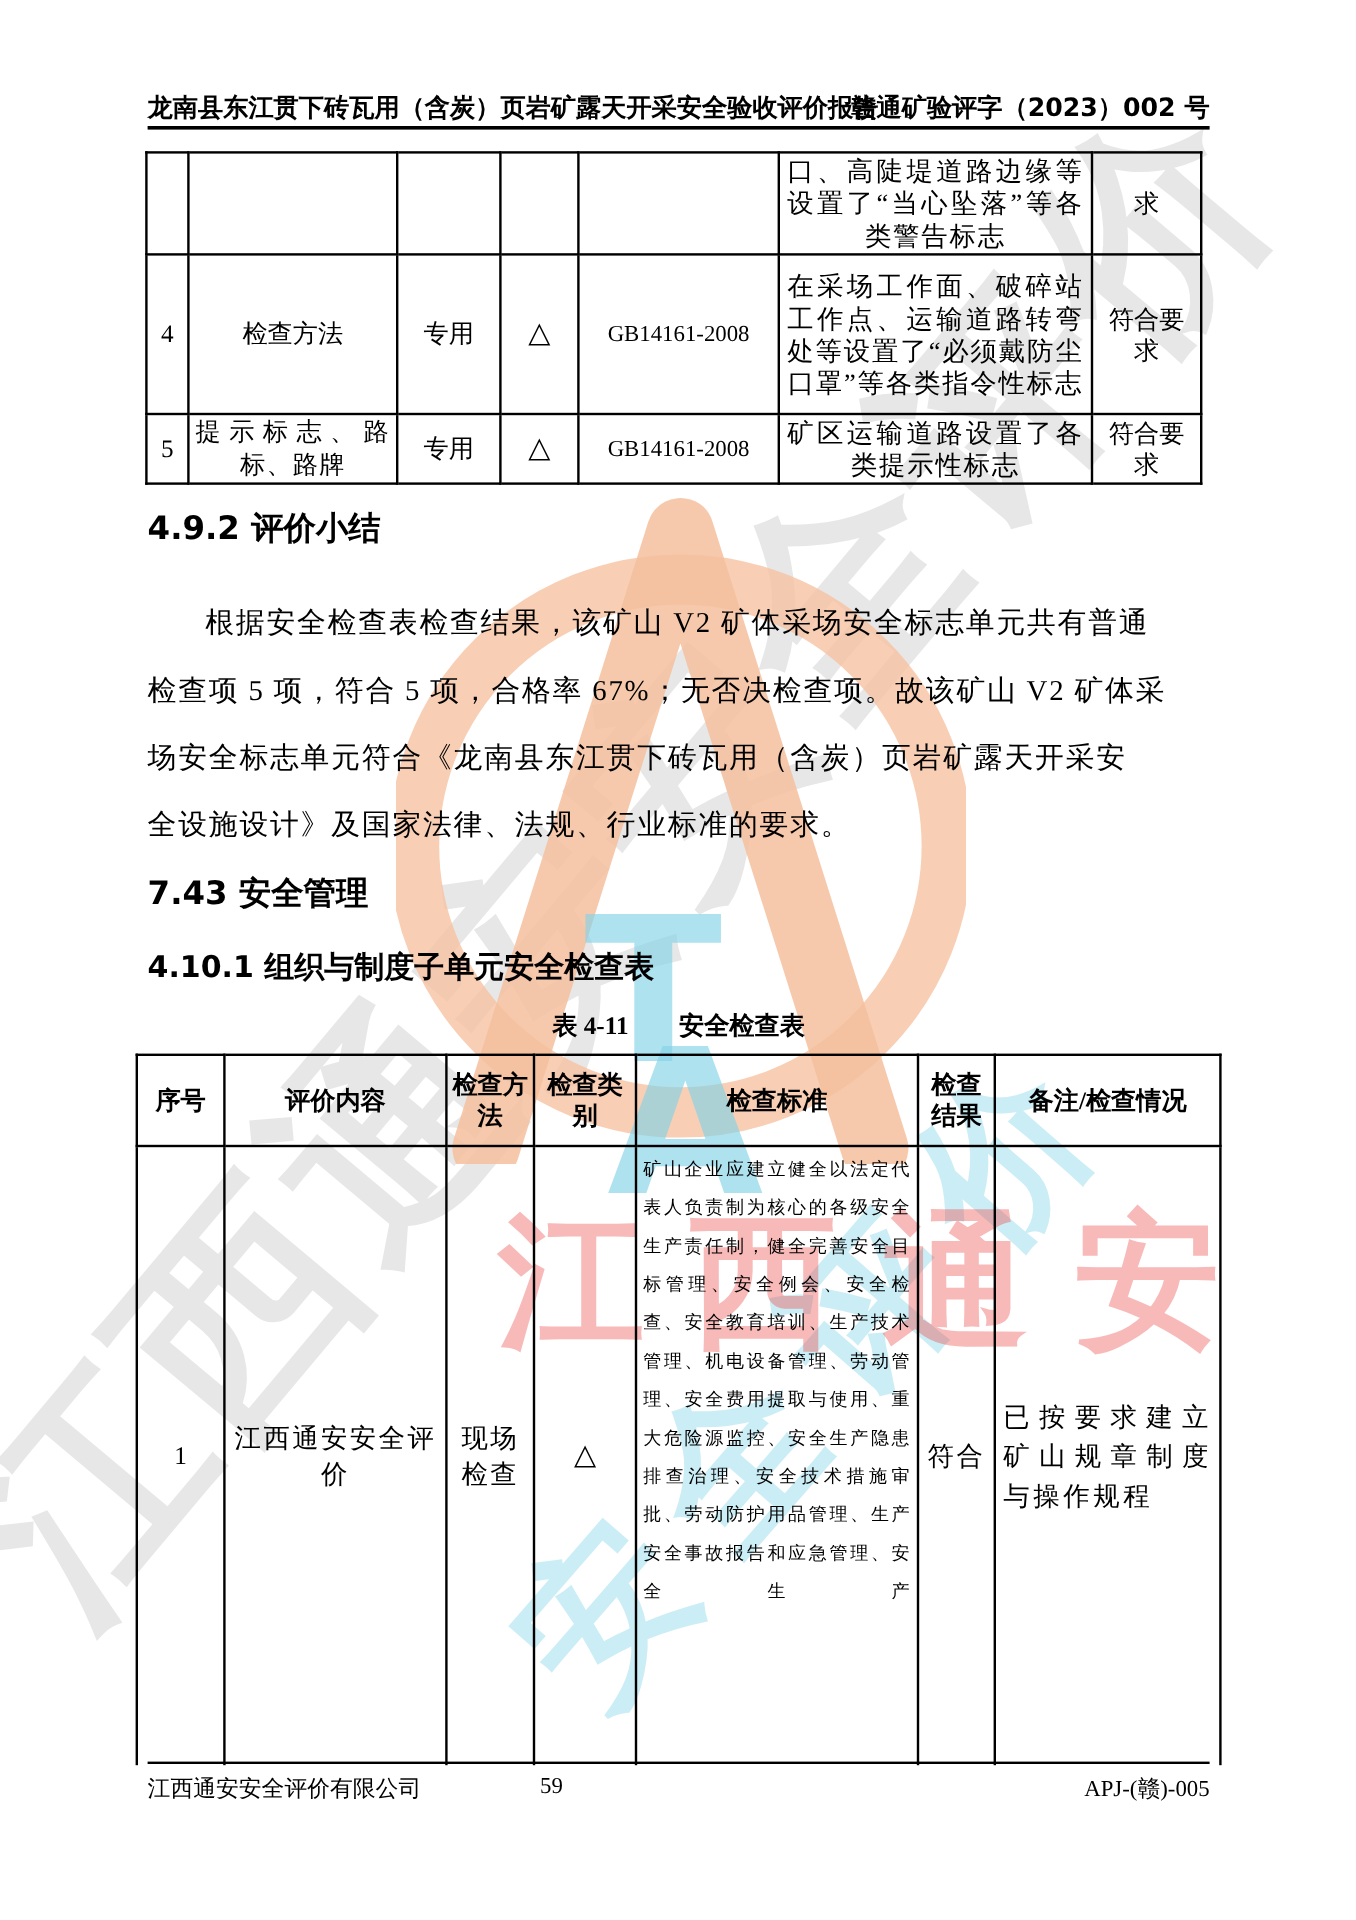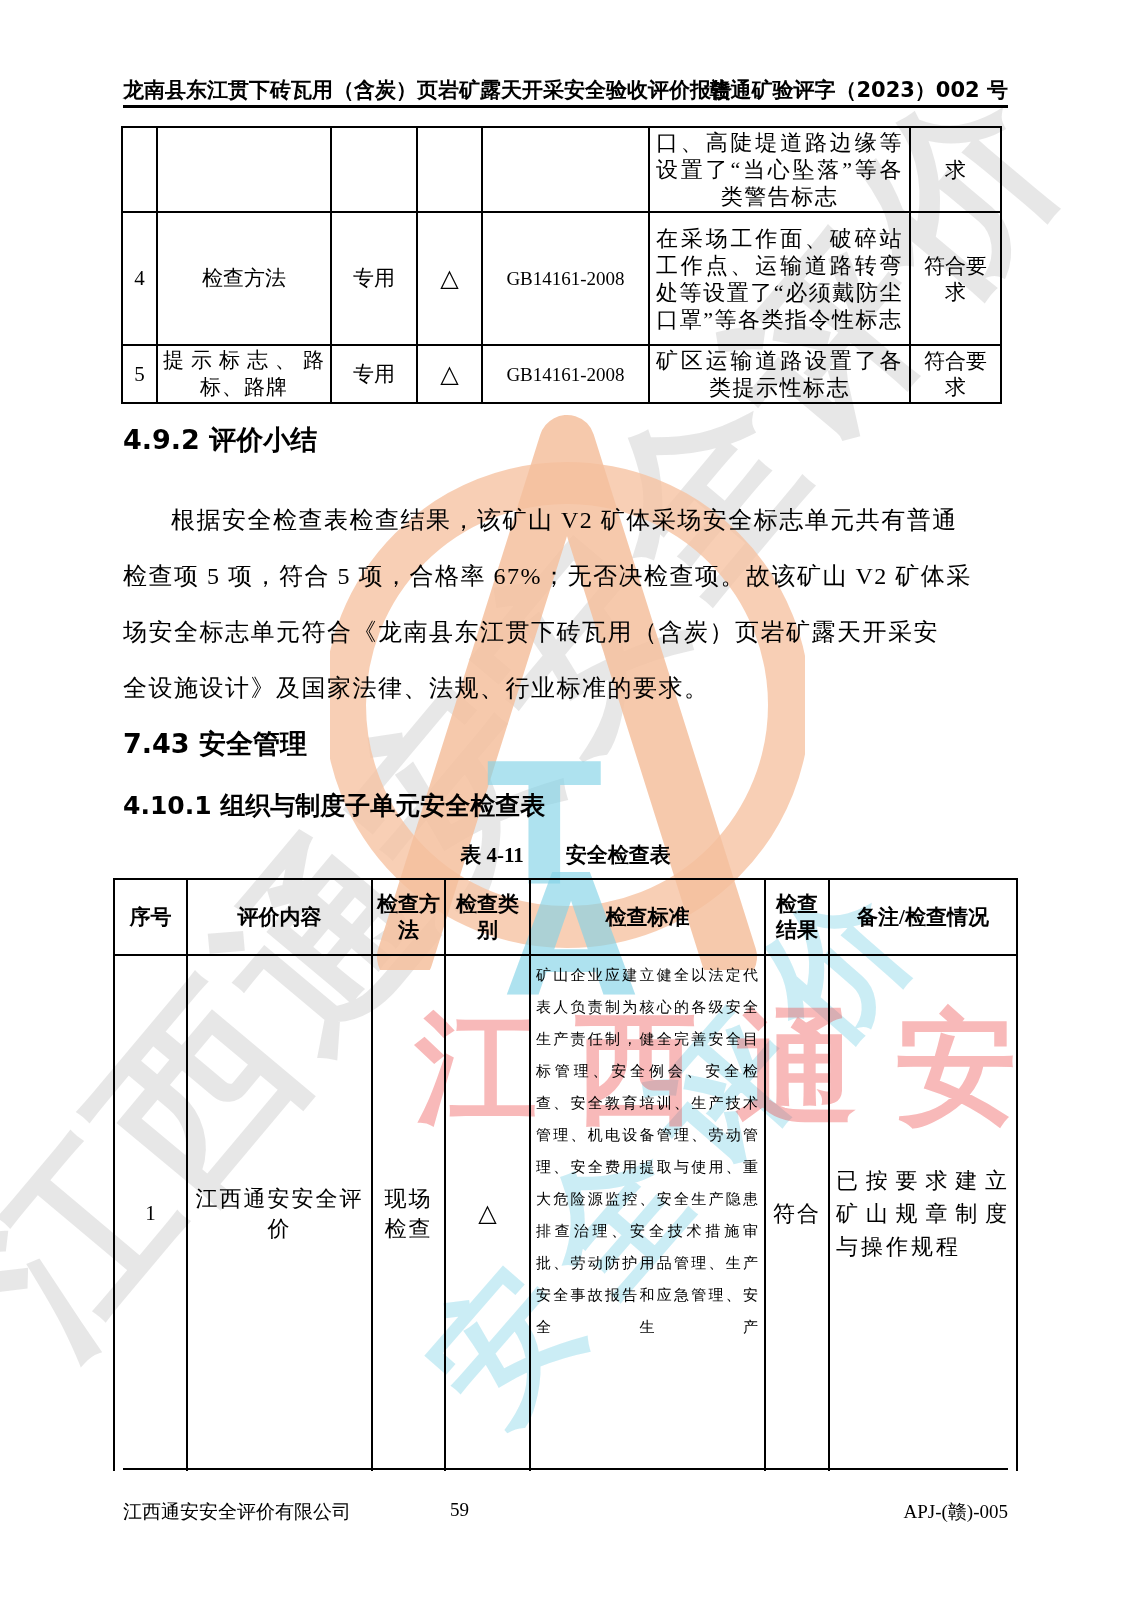--- a/index.html
+++ b/index.html
@@ -58,21 +58,21 @@
   .tri{font-size:24px;}
   .h-big{left:123px;font-size:27px;font-weight:700;
     font-family:"DejaVu Sans","Liberation Sans",sans-serif;white-space:nowrap;}
   .h-mid{left:123px;font-size:25px;font-weight:700;
     font-family:"DejaVu Sans","Liberation Sans",sans-serif;white-space:nowrap;}
   .para{left:123px;top:492px;width:885px;}
   .pline{height:56px;line-height:56px;font-size:24px;letter-spacing:1.5px;white-space:nowrap;}
   .pline.first{text-indent:48px;}
   .caption{left:123px;top:841px;width:885px;text-align:center;font-size:21px;font-weight:700;}
   .ftr-rule{left:123px;top:1468px;width:885px;height:2px;background:#000;}
-  .ftr{top:1478px;font-size:19px;white-space:nowrap;margin-top:21px;}
+  .ftr{top:1478px;font-size:19px;white-space:nowrap;}
   .ftr-left{left:123px;}
   .ftr-page{left:450px;}
   .ftr-right{left:123px;width:885px;text-align:right;}
 </style>
 </head>
 <body>
 
 <div class="page">
 
   <div class="wm wm-gray">江西通安安全评价</div>

